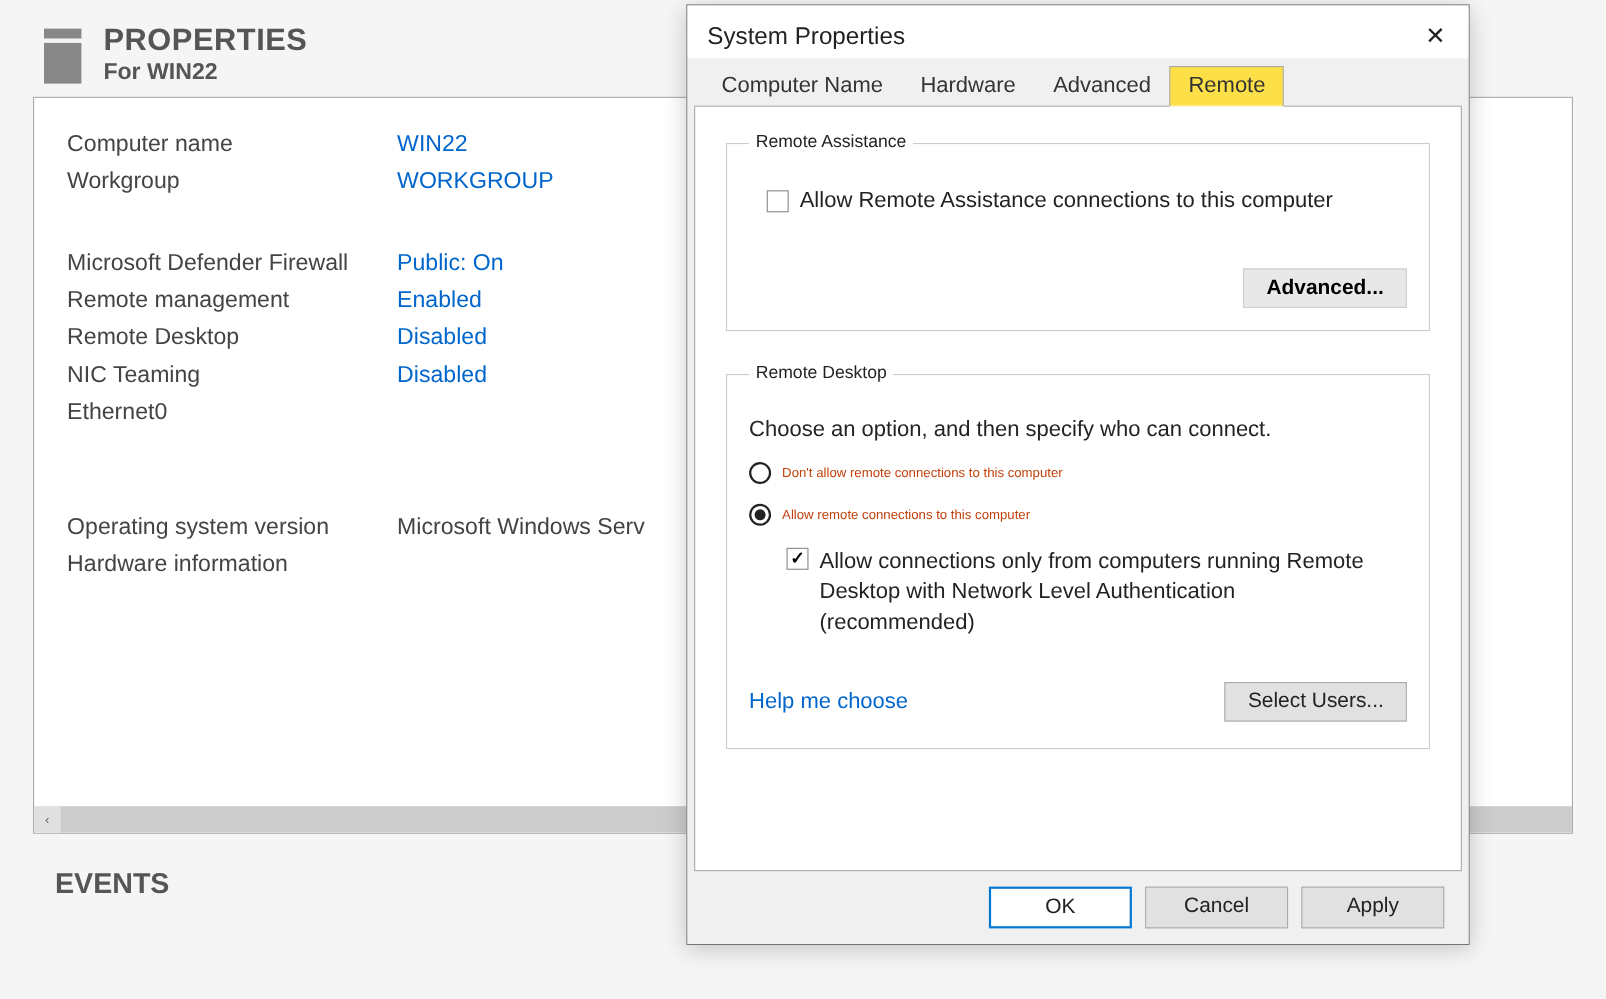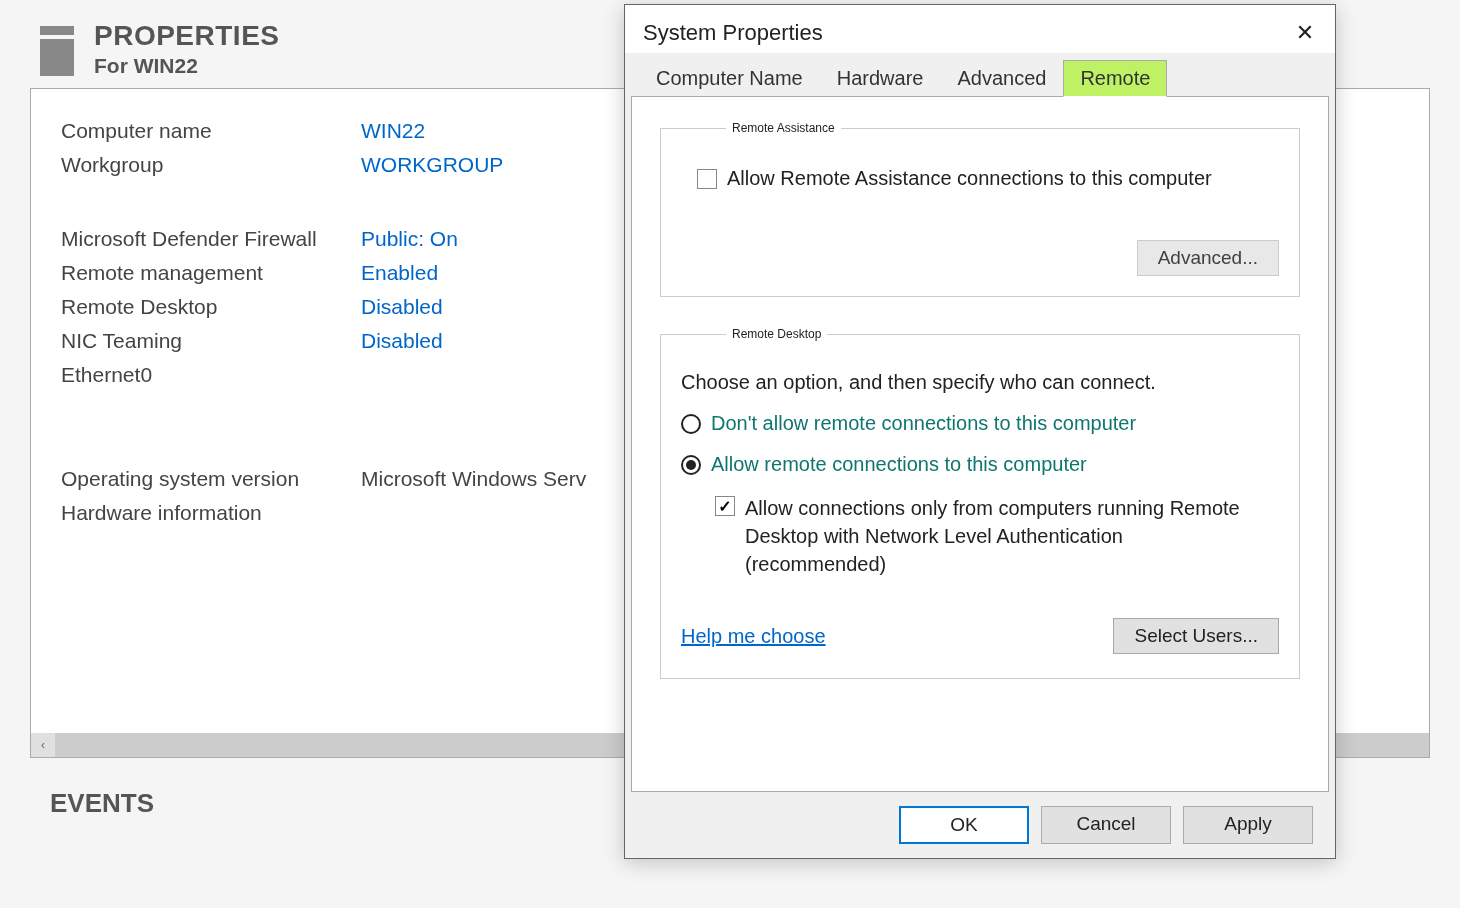--- a/index.html
+++ b/index.html
@@ -156,45 +156,44 @@
     .tab {
       padding: 6px 16px 6px 16px;
       font-size: 20px;
       color: #333;
       border: 1px solid transparent;
       cursor: pointer;
       position: relative;
       top: 1px;
     }
     .tab.active {
-      background: #bef264;
+      background: #fde047;
       border: 1px solid #aaa;
       border-bottom: 1px solid #fff;
       z-index: 2;
     }
     
     .tabpanel {
       flex: 1;
       background: #fff;
       border: 1px solid #aaa;
       padding: 24px 28px;
       position: relative;
     }
     
     fieldset.group {
       border: 1px solid #ccc;
       padding: 20px 20px 20px 20px;
       margin-bottom: 30px;
       position: relative;
     }
     fieldset.group legend {
-      font-size: 12px;
+      font-size: 16px;
       color: #222;
       padding: 0 6px;
-      margin-left: 45px;
     }
     
     .checkbox-row {
       display: flex;
       align-items: flex-start;
       gap: 10px;
       margin: 12px 16px;
     }
     .checkbox {
       width: 20px;
@@ -222,24 +221,25 @@
       background: #e1e1e1;
       border: 1px solid #aaa;
       padding: 6px 20px;
       font-size: 19px;
       color: #222;
       cursor: pointer;
       min-width: 130px;
       text-align: center;
     }
     .btn.disabled {
-      color: #404040;
+      color: #000000;
       border-color: #ccc;
       background: #e8e8e8;
       cursor: default;
+      font-weight: bold;
     }
     .btn.default {
       border: 2px solid #0078d4;
       background: #fff;
     }
     
     .btn-right {
       display: flex;
       justify-content: flex-end;
       margin-top: 50px;
@@ -263,22 +263,22 @@
       background: #fff;
     }
     .radio.checked::after {
       content: "";
       width: 10px;
       height: 10px;
       background: #222;
       border-radius: 50%;
     }
     .radio-label {
-      font-size: 20px;
-      color: #0f766e;
+      font-size: 12px;
+      color: #c2410c;
     }
     
     .rd-desc {
       font-size: 20px;
       color: #222;
       margin: 10px 0 18px 0;
     }
     
     .nested-check {
       margin-left: 34px;
@@ -289,21 +289,20 @@
     }
     
     .rd-footer {
       display: flex;
       align-items: center;
       justify-content: space-between;
       margin-top: 40px;
     }
     .link {
       color: #0066cc;
-      text-decoration: underline;
       font-size: 20px;
       cursor: pointer;
     }
     
     .dialog-buttons {
       display: flex;
       justify-content: flex-end;
       gap: 12px;
       padding: 14px 16px;
       background: #f0f0f0;

